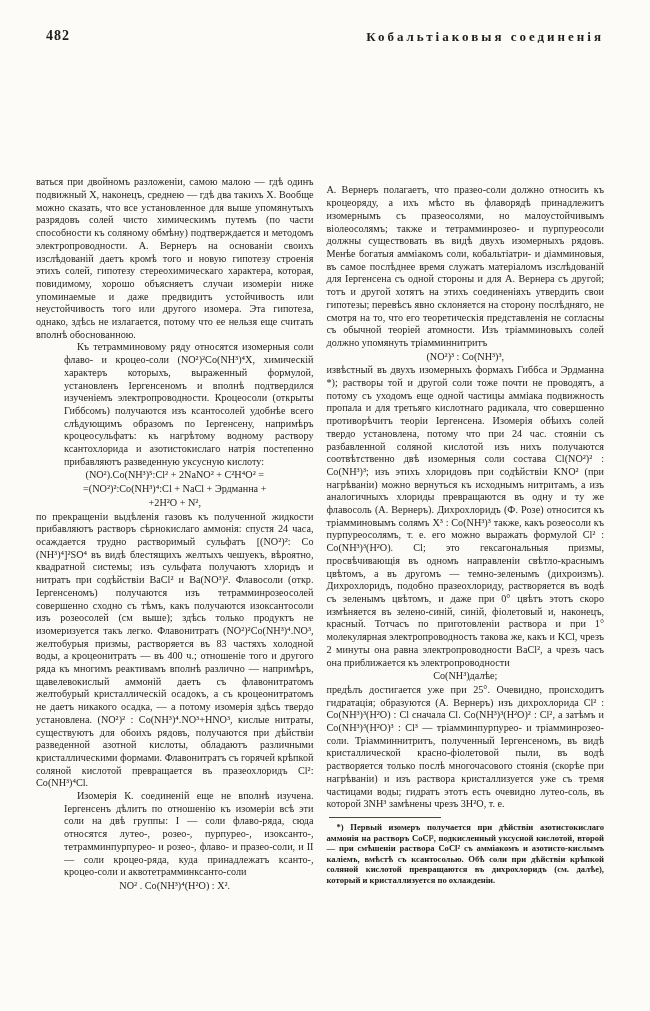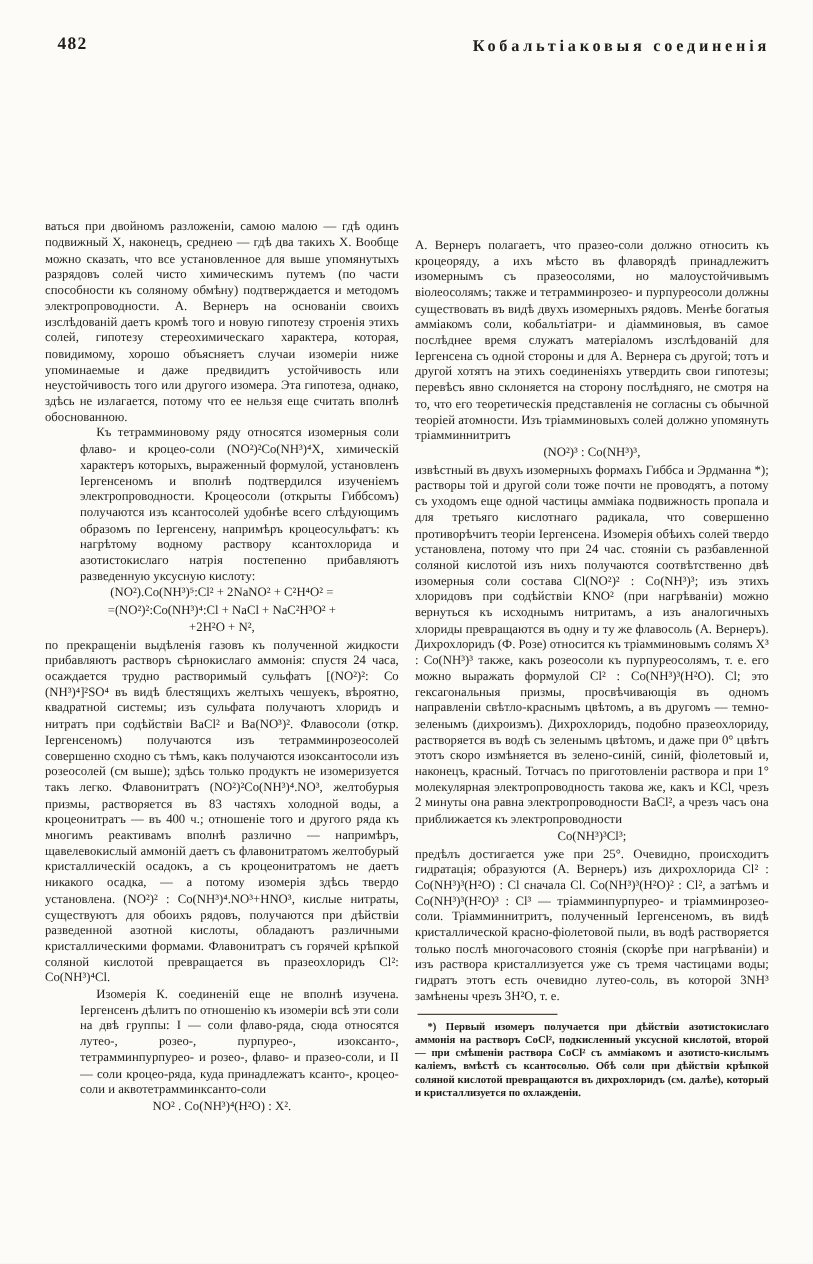--- a/index.html
+++ b/index.html
@@ -6,21 +6,21 @@
   html, body { width: 650px; height: 1011px; }
   body {
     background: #efede8;
     font-family: "Liberation Serif", "DejaVu Serif", serif;
   }
   .page {
     width: 650px;
     height: 1011px;
     background: #fcfbf7;
     color: #201e1a;
-    padding: 26px 34px 12px 36px;
+    padding: 26px 46px 12px 36px;
     overflow: hidden;
   }
   .header {
     position: relative;
     height: 26px;
     margin-bottom: 12px;
   }
   .pagenum {
     position: absolute;
     left: 10px;
@@ -89,34 +89,34 @@
     <span class="pagenum">482</span>
     <span class="running-title">Кобальтіаковыя соединенія</span>
   </div>
 
   <div class="columns">
 
     <div class="col col-left">
       <p class="noindent">ваться при двойномъ разложеніи, самою малою — гдѣ одинъ подвижный X, наконецъ, среднею — гдѣ два такихъ X. Вообще можно сказать, что все установленное для выше упомянутыхъ разрядовъ солей чисто химическимъ путемъ (по части способности къ соляному обмѣну) подтверждается и методомъ электропроводности. А. Вернеръ на основаніи своихъ изслѣдованій даетъ кромѣ того и новую гипотезу строенія этихъ солей, гипотезу стереохимическаго характера, которая, повидимому, хорошо объясняетъ случаи изомеріи ниже упоминаемые и даже предвидитъ устойчивость или неустойчивость того или другого изомера. Эта гипотеза, однако, здѣсь не излагается, потому что ее нельзя еще считать вполнѣ обоснованною.</p>
       <p class="para">Къ тетрамминовому ряду относятся изомерныя соли флаво- и кроцео-соли (NO²)²Co(NH³)⁴X, химическій характеръ которыхъ, выраженный формулой, установленъ Іергенсеномъ и вполнѣ подтвердился изученіемъ электропроводности. Кроцеосоли (открыты Гиббсомъ) получаются изъ ксантосолей удобнѣе всего слѣдующимъ образомъ по Іергенсену, напримѣръ кроцеосульфатъ: къ нагрѣтому водному раствору ксантохлорида и азотистокислаго натрія постепенно прибавляютъ разведенную уксусную кислоту:</p>
       <div class="formula">(NO²).Co(NH³)⁵:Cl² + 2NaNO² + C²H⁴O² =</div>
-      <div class="formula">=(NO²)²:Co(NH³)⁴:Cl + NaCl + NaC²H³O² +</div>
+      <div class="formula">=(NO²)²:Co(NH³)⁴:Cl + NaCl + Эрдманна +</div>
       <div class="formula">+2H²O + N²,</div>
       <p class="noindent">по прекращеніи выдѣленія газовъ къ полученной жидкости прибавляютъ растворъ сѣрнокислаго аммонія: спустя 24 часа, осаждается трудно растворимый сульфатъ [(NO²)²: Co (NH³)⁴]²SO⁴ въ видѣ блестящихъ желтыхъ чешуекъ, вѣроятно, квадратной системы; изъ сульфата получаютъ хлоридъ и нитратъ при содѣйствіи BaCl² и Ba(NO³)². Флавосоли (откр. Іергенсеномъ) получаются изъ тетрамминрозеосолей совершенно сходно съ тѣмъ, какъ получаются изоксантосоли изъ розеосолей (см выше); здѣсь только продуктъ не изомеризуется такъ легко. Флавонитратъ (NO²)²Co(NH³)⁴.NO³, желтобурыя призмы, растворяется въ 83 частяхъ холодной воды, а кроцеонитратъ — въ 400 ч.; отношеніе того и другого ряда къ многимъ реактивамъ вполнѣ различно — напримѣръ, щавелевокислый аммоній даетъ съ флавонитратомъ желтобурый кристаллическій осадокъ, а съ кроцеонитратомъ не даетъ никакого осадка, — а потому изомерія здѣсь твердо установлена. (NO²)² : Co(NH³)⁴.NO³+HNO³, кислые нитраты, существуютъ для обоихъ рядовъ, получаются при дѣйствіи разведенной азотной кислоты, обладаютъ различными кристаллическими формами. Флавонитратъ съ горячей крѣпкой соляной кислотой превращается въ празеохлоридъ Cl²: Co(NH³)⁴Cl.</p>
       <p class="para">Изомерія К. соединеній еще не вполнѣ изучена. Іергенсенъ дѣлитъ по отношенію къ изомеріи всѣ эти соли на двѣ группы: I — соли флаво-ряда, сюда относятся лутео-, розео-, пурпурео-, изоксанто-, тетрамминпурпурео- и розео-, флаво- и празео-соли, и II — соли кроцео-ряда, куда принадлежатъ ксанто-, кроцео-соли и аквотетрамминксанто-соли</p>
       <div class="formula">NO² . Co(NH³)⁴(H²O) : X².</div>
     </div>
 
     <div class="divider"></div>
 
     <div class="col col-right">
       <p class="noindent">А. Вернеръ полагаетъ, что празео-соли должно относить къ кроцеоряду, а ихъ мѣсто въ флаворядѣ принадлежитъ изомернымъ съ празеосолями, но малоустойчивымъ віолеосолямъ; также и тетрамминрозео- и пурпуреосоли должны существовать въ видѣ двухъ изомерныхъ рядовъ. Менѣе богатыя амміакомъ соли, кобальтіатри- и діамминовыя, въ самое послѣднее время служатъ матеріаломъ изслѣдованій для Іергенсена съ одной стороны и для А. Вернера съ другой; тотъ и другой хотятъ на этихъ соединеніяхъ утвердить свои гипотезы; перевѣсъ явно склоняется на сторону послѣдняго, не смотря на то, что его теоретическія представленія не согласны съ обычной теоріей атомности. Изъ тріамминовыхъ солей должно упомянуть тріамминнитритъ</p>
       <div class="formula">(NO²)³ : Co(NH³)³,</div>
       <p class="noindent">извѣстный въ двухъ изомерныхъ формахъ Гиббса и Эрдманна *); растворы той и другой соли тоже почти не проводятъ, а потому съ уходомъ еще одной частицы амміака подвижность пропала и для третьяго кислотнаго радикала, что совершенно противорѣчитъ теоріи Іергенсена. Изомерія обѣихъ солей твердо установлена, потому что при 24 час. стояніи съ разбавленной соляной кислотой изъ нихъ получаются соотвѣтственно двѣ изомерныя соли состава Cl(NO²)² : Co(NH³)³; изъ этихъ хлоридовъ при содѣйствіи KNO² (при нагрѣваніи) можно вернуться къ исходнымъ нитритамъ, а изъ аналогичныхъ хлориды превращаются въ одну и ту же флавосоль (А. Вернеръ). Дихрохлоридъ (Ф. Розе) относится къ тріамминовымъ солямъ X³ : Co(NH³)³ также, какъ розеосоли къ пурпуреосолямъ, т. е. его можно выражать формулой Cl² : Co(NH³)³(H²O). Cl; это гексагональныя призмы, просвѣчивающія въ одномъ направленіи свѣтло-краснымъ цвѣтомъ, а въ другомъ — темно-зеленымъ (дихроизмъ). Дихрохлоридъ, подобно празеохлориду, растворяется въ водѣ съ зеленымъ цвѣтомъ, и даже при 0° цвѣтъ этотъ скоро измѣняется въ зелено-синій, синій, фіолетовый и, наконецъ, красный. Тотчасъ по приготовленіи раствора и при 1° молекулярная электропроводность такова же, какъ и KCl, чрезъ 2 минуты она равна электропроводности BaCl², а чрезъ часъ она приближается къ электропроводности</p>
-      <div class="formula">Co(NH³)³Cl³;</div>
+      <div class="formula">Co(NH³)далѣе;</div>
       <p class="noindent">предѣлъ достигается уже при 25°. Очевидно, происходитъ гидратація; образуются (А. Вернеръ) изъ дихрохлорида Cl² : Co(NH³)³(H²O) : Cl сначала Cl. Co(NH³)³(H²O)² : Cl², а затѣмъ и Co(NH³)³(H²O)³ : Cl³ — тріамминпурпурео- и тріамминрозео-соли. Тріамминнитритъ, полученный Іергенсеномъ, въ видѣ кристаллической красно-фіолетовой пыли, въ водѣ растворяется только послѣ многочасового стоянія (скорѣе при нагрѣваніи) и изъ раствора кристаллизуется уже съ тремя частицами воды; гидратъ этотъ есть очевидно лутео-соль, въ которой 3NH³ замѣнены чрезъ 3H²O, т. е.</p>
       <div class="spacer"></div>
       <div class="footnote-sep"></div>
       <p class="footnote">*) Первый изомеръ получается при дѣйствіи азотистокислаго аммонія на растворъ CoCl², подкисленный уксусной кислотой, второй — при смѣшеніи раствора CoCl² съ амміакомъ и азотисто-кислымъ каліемъ, вмѣстѣ съ ксантосолью. Обѣ соли при дѣйствіи крѣпкой соляной кислотой превращаются въ дихрохлоридъ (см. далѣе), который и кристаллизуется по охлажденіи.</p>
     </div>
 
   </div>
 
 </div>
 

